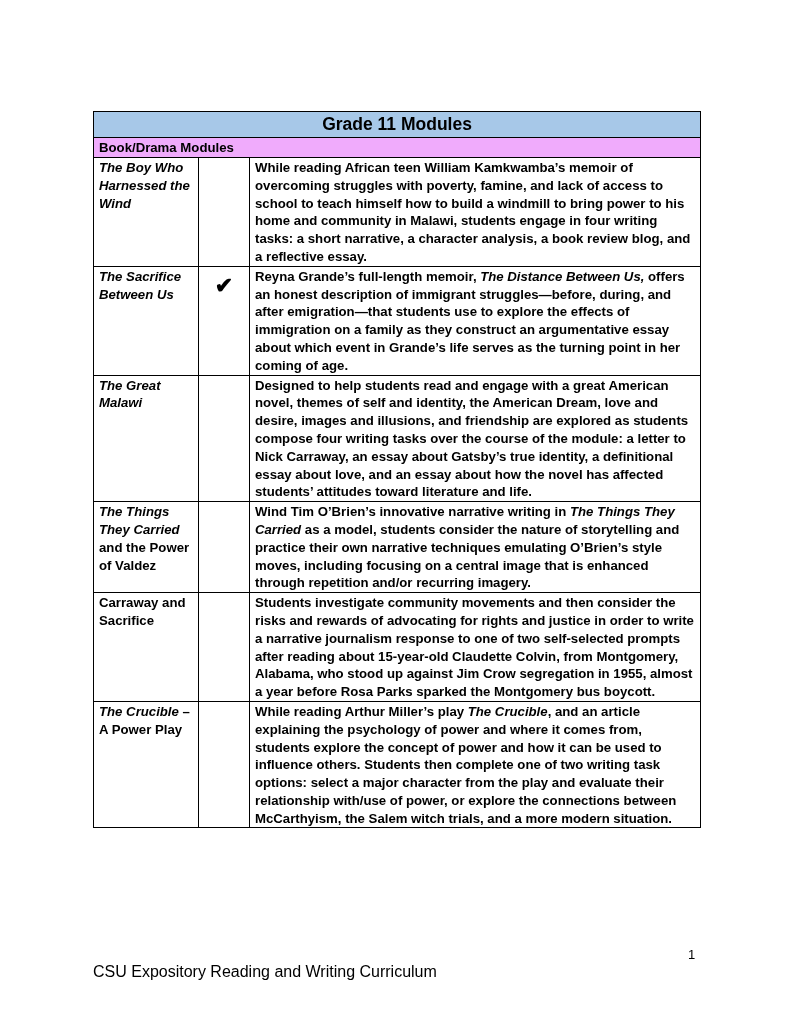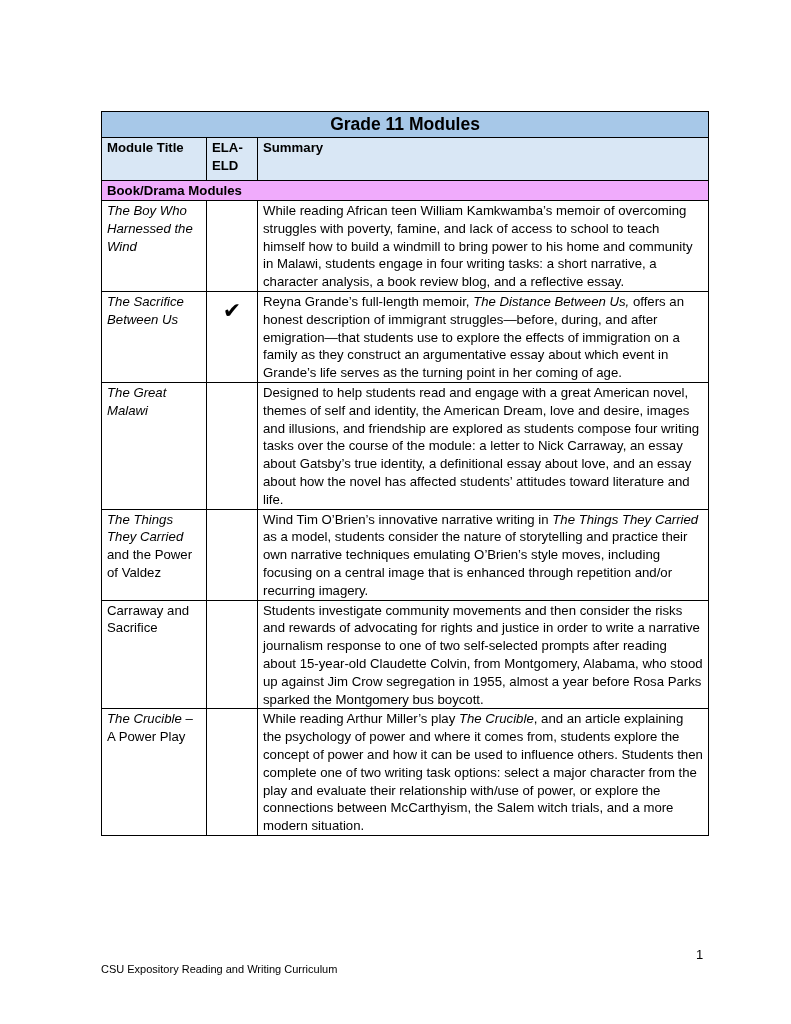--- a/index.html
+++ b/index.html
@@ -1,50 +1,45 @@
 <!DOCTYPE html>
 <html><head>
 <meta charset="utf-8">
 <style>
   html, body { margin: 0; padding: 0; background: #ffffff; }
   body { width: 791px; height: 1024px; position: relative; overflow: hidden;
          font-family: "Liberation Sans", sans-serif; color: #000; }
-  .page { position: absolute; left: 8px; top: 0; width: 769px; height: 1024px; }
+  .page { position: absolute; left: 0; top: 0; width: 769px; height: 1024px; }
   table.modules { position: absolute; left: 93px; top: 111px; width: 607px;
                   border-collapse: collapse; table-layout: fixed; }
   table.modules td, table.modules th { border: 1.4px solid #000; vertical-align: top;
-                  padding: 1px 5px 0 5px; font-size: 13.2px; line-height: 17.8px; text-align: left; }
+                  padding: 1px 5px 0 5px; font-size: 13.2px; line-height: 17.8px; text-align: left; font-weight: bold; }
   col.c1 { width: 105px; } col.c2 { width: 51px; } col.c3 { width: 451px; }
   tr.title-row th { background: #a7c8e8; text-align: center; font-size: 17.5px;
                     font-weight: bold; height: 24px; padding: 1px 0 0 0; line-height: 22px; }
   tr.head-row th { background: #d9e7f5; font-weight: bold; height: 41px; }
   tr.section-row td { background: #f0abfc; font-weight: bold; height: 18px; }
   td.check { text-align: center !important; font-size: 22px !important; padding-top: 10px !important; }
   .it { font-style: italic; }
   .pagenum { position: absolute; left: 688px; top: 947px; font-size: 13px; }
-  .footer { position: absolute; left: 93px; top: 963px; font-size: 11px; }
+  .footer { position: absolute; left: 93px; top: 963px; font-size: 16px; }
 </style>
 </head>
 <body>
 
 <div class="page">
   <table class="modules">
     <colgroup>
         <col class="c1">
         <col class="c2">
         <col class="c3">
       </colgroup>
     <thead>
       <tr class="title-row">
         <th colspan="3">Grade 11 Modules</th>
-      </tr>
-      <tr class="head-row">
-        <th>Module Title</th>
-        <th>ELA-ELD</th>
-        <th>Summary</th>
       </tr>
     </thead>
     <tbody id="tbody">
       <tr class="section-row">
         <td colspan="3">Book/Drama Modules</td>
       </tr>
     <tr>
           <td><span class="it">The Boy Who Harnessed the Wind</span></td>
           <td class="check"></td>
           <td><span>While reading African teen William Kamkwamba’s memoir of overcoming struggles with poverty, famine, and lack of access to school to teach himself how to build a windmill to bring power to his home and community in Malawi, students engage in four writing tasks: a short narrative, a character analysis, a book review blog, and a reflective essay.</span></td>

